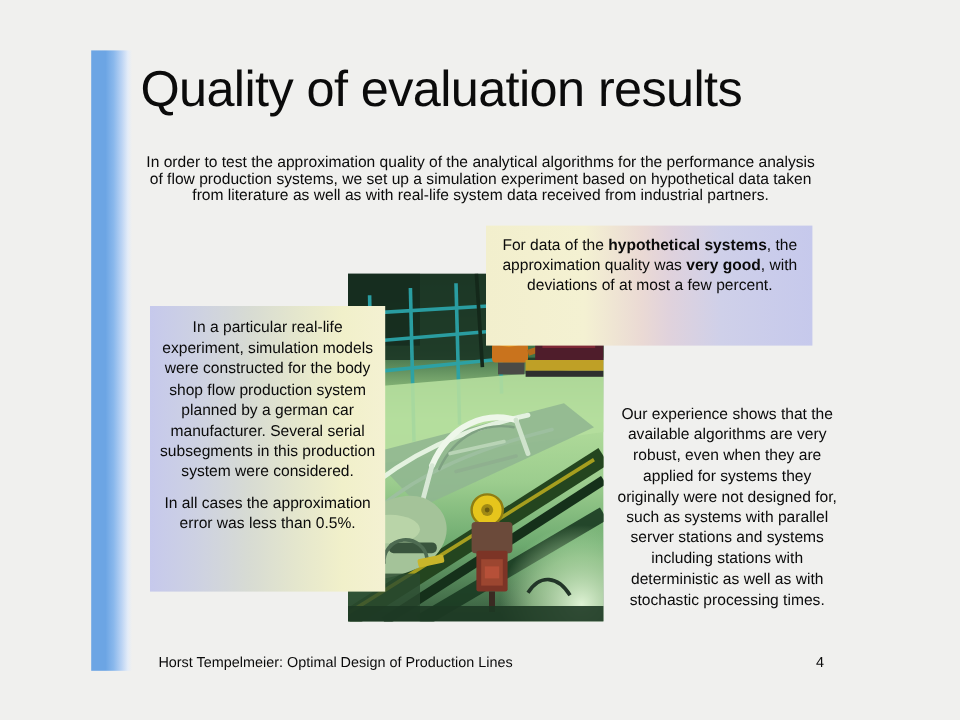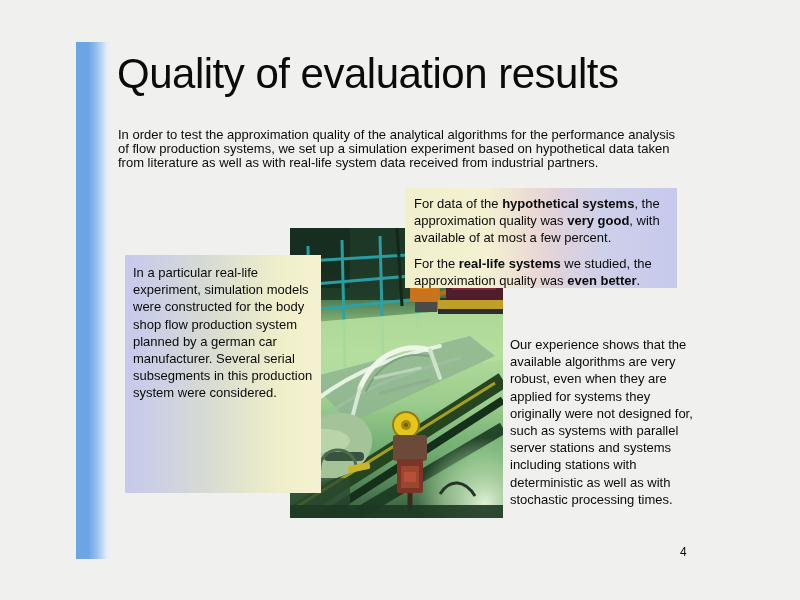--- a/index.html
+++ b/index.html
@@ -6,21 +6,21 @@
     --background:#f0f0ee;
     --text:#0b0b0b;
   }
   html,body{margin:0;padding:0;}
   body{
     width:800px;height:600px;
     background:var(--background);
     font-family:"Liberation Sans",sans-serif;
     color:var(--text);
   }
-  .slide{position:relative;width:800px;height:600px;overflow:hidden;}
+  .slide{position:relative;width:800px;height:600px;overflow:hidden;text-align:center;}
 
   .accent-bar{
     position:absolute;left:76px;top:42px;width:34px;height:517px;
     background:linear-gradient(90deg,
       var(--accent-bar-blue) 0%, var(--accent-bar-blue) 35%,
       #8ab8ec 55%, #bcd4f4 75%, #e4ecf8 90%, var(--background) 100%);
   }
 
   .title{
     position:absolute;left:117px;top:52px;margin:0;
@@ -172,25 +172,26 @@
       <line x1="120" y1="265" x2="120" y2="282" stroke="#3a2a22" stroke-width="5"></line>
 
       <path d="M150,266 C160,250 175,252 185,268" stroke="#223528" stroke-width="3" fill="none"></path>
       <rect x="0" y="250" width="60" height="40" fill="#2a4a30" opacity="0.8"></rect>
       <rect x="0" y="277" width="213" height="13" fill="#1d3823" opacity="0.9"></rect>
     </svg>
   </div>
 
   <div class="box left-box">
       <p>In a particular real-life experiment, simulation models were constructed for the body shop flow production system planned by a german car manufacturer. Several serial subsegments in this production system were considered.</p>
+      <p>In all cases the approximation error was less than 0.5%.</p>
     </div>
 
   <div class="box gradient-box">
-      <p><span>For data of the </span><span style="font-weight: bold;">hypothetical systems</span><span>, the approximation quality was </span><span style="font-weight: bold;">very good</span><span>, with available of at most a few percent.</span></p>
-      <p><span>For the </span><span style="font-weight: bold;">real-life systems</span><span> we studied, the approximation quality was </span><span style="font-weight: bold;">even better</span><span>.</span></p>
+      <p><span>For data of the </span><span style="font-weight: bold;">hypothetical systems</span><span>, the approximation quality was </span><span style="font-weight: bold;">very good</span><span>, with deviations of at most a few percent.</span></p>
     </div>
 
   <div class="right-text">Our experience shows that the available algorithms are very robust, even when they are applied for systems they originally were not designed for, such as systems with parallel server stations and systems including stations with deterministic as well as with stochastic processing times.</div>
 
+  <div class="footer-left">Horst Tempelmeier: Optimal Design of Production Lines</div>
 
   <div class="footer-page">4</div>
 
 </div>
 
 </body></html>

